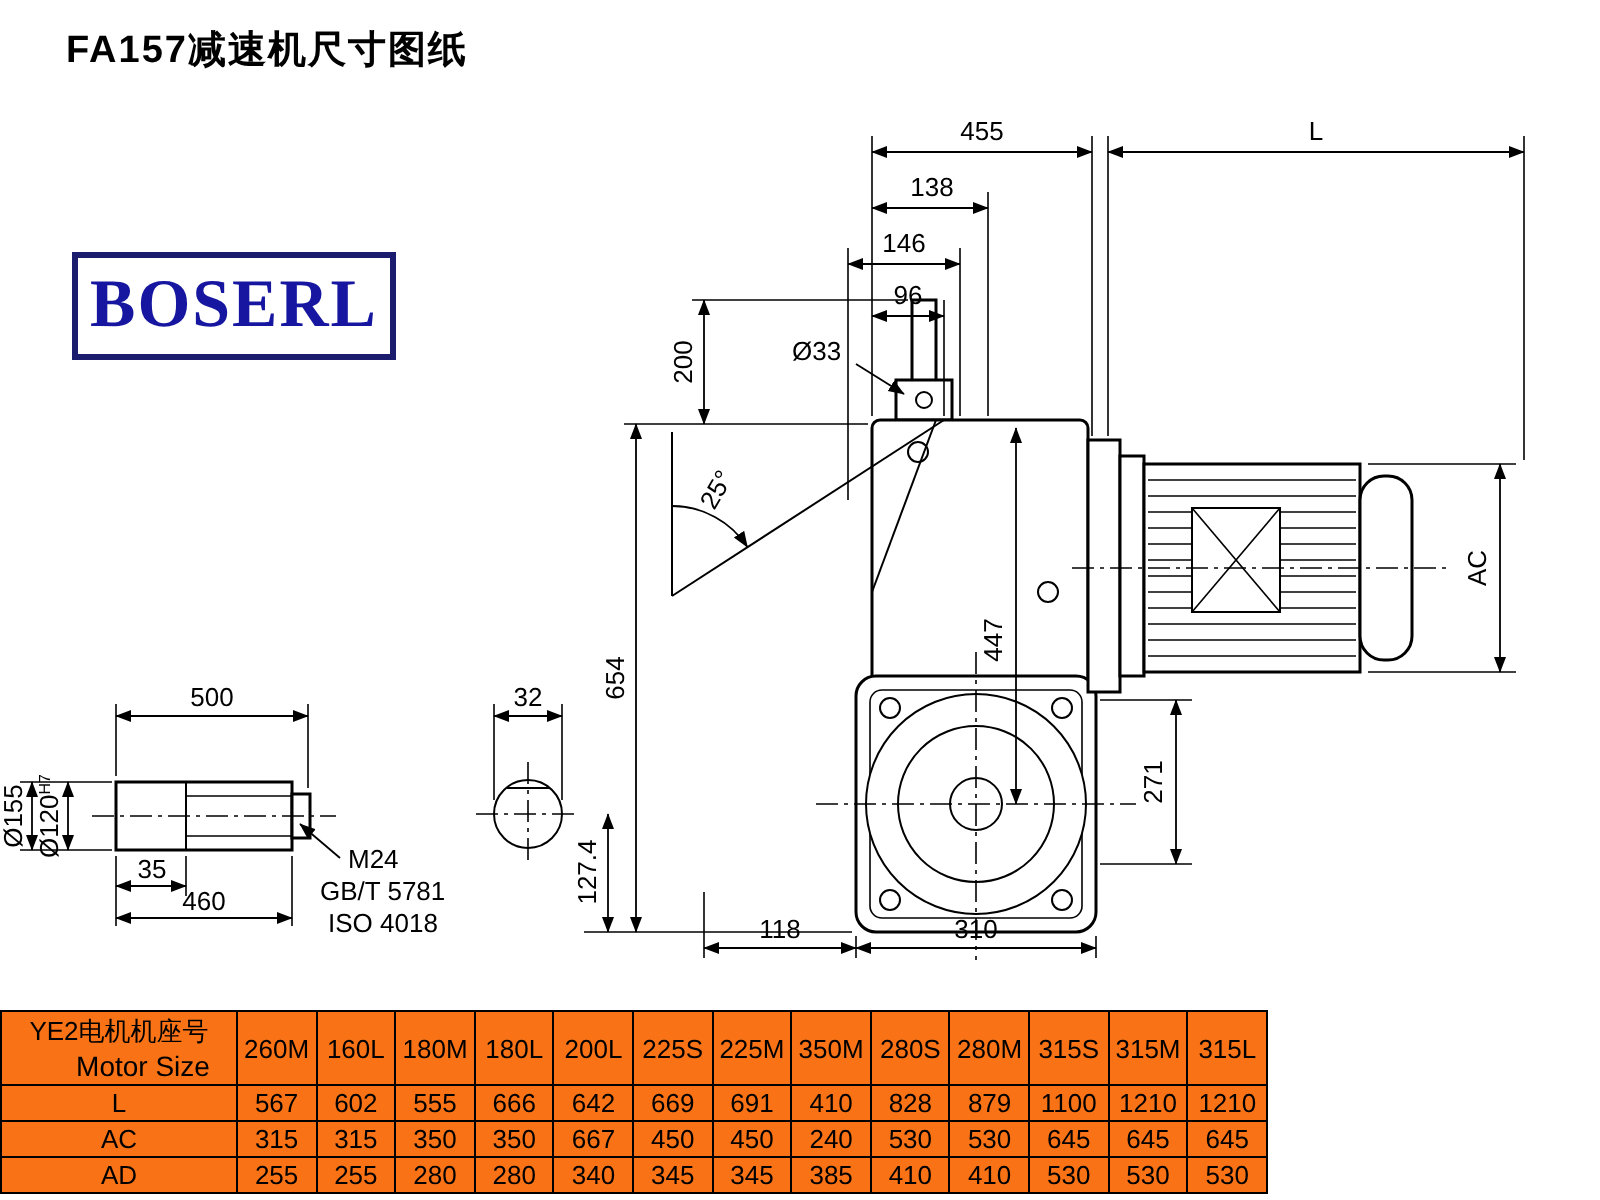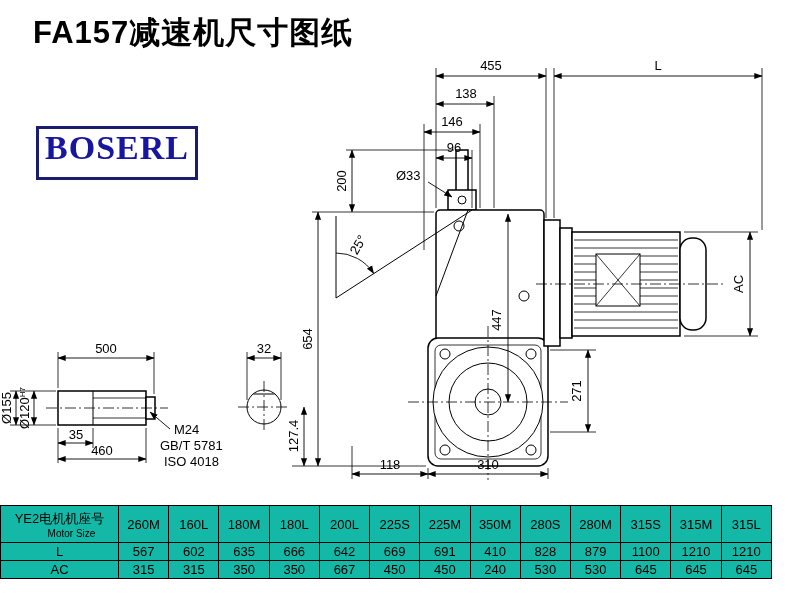--- a/index.html
+++ b/index.html
@@ -1,43 +1,43 @@
 <!DOCTYPE html>
 <html><head>
 <meta charset="utf-8">
 <style>
   * { margin:0; padding:0; box-sizing:border-box; }
   html,body { width:800px; height:600px; background:#fff; overflow:hidden; }
   body { position:relative; font-family:"Liberation Sans", sans-serif; color:#000; }
 
-  .title { position:absolute; left:33px; top:12px; font-size:31px; font-weight:bold; letter-spacing:1px; }
+  .title { position:absolute; left:33px; top:12px; font-size:19px; font-weight:bold; letter-spacing:1px; }
 
   .logo { position:absolute; left:36px; top:126px; width:162px; height:54px;
           border:3px solid #1c1c6e; background:#fff;
-          display:flex; align-items:flex-start; justify-content:center; }
+          display:flex; align-items:center; justify-content:center; }
   .logo span { font-family:"Liberation Serif", serif; font-weight:bold; font-size:34px;
                color:#1616a0; letter-spacing:1px; }
 
   svg.drawing { position:absolute; left:0; top:0; }
   svg text { font-family:"Liberation Sans", sans-serif; font-size:13px; fill:#000; }
   .lbl { text-anchor:middle; }
   .out  { stroke:#000; stroke-width:1.5; fill:#fff; }
   .thin { stroke:#000; stroke-width:1;   fill:none; }
   .thinf{ stroke:#000; stroke-width:1;   fill:#fff; }
   .ext  { stroke:#000; stroke-width:0.8; fill:none; }
   .dim  { stroke:#000; stroke-width:0.9; fill:none; }
   .cl   { stroke:#000; stroke-width:0.8; fill:none; stroke-dasharray:11 3 2 3; }
 
-  .size-table { position:absolute; left:0; top:505px; width:772px; border-collapse:collapse;
-                table-layout:fixed; background:#14b8a6; }
+  .size-table { position:absolute; left:0; top:505px; width:634px; border-collapse:collapse;
+                table-layout:fixed; background:#f97316; }
   .size-table th, .size-table td { border:1px solid #000; text-align:center; vertical-align:middle;
                 font-size:13px; font-weight:normal; padding:0; height:18px;
                 white-space:nowrap; overflow:hidden; }
   .size-table tr.hdr th { height:37px; }
-  .size-table .en { font-size:10px;margin-left:24px; }
+  .size-table .en { font-size:14px;margin-left:24px; }
 </style>
 </head>
 <body>
 
 <h1 class="title">FA157减速机尺寸图纸</h1>
 
 <div class="logo">
   <span>BOSERL</span>
 </div>
 
@@ -248,21 +248,21 @@
     <th>280S</th>
     <th>280M</th>
     <th>315S</th>
     <th>315M</th>
     <th>315L</th>
   </tr>
   <tr>
     <td>L</td>
     <td>567</td>
     <td>602</td>
-    <td>635</td>
+    <td>555</td>
     <td>666</td>
     <td>642</td>
     <td>669</td>
     <td>691</td>
     <td>410</td>
     <td>828</td>
     <td>879</td>
     <td>1100</td>
     <td>1210</td>
     <td>1210</td>
@@ -276,14 +276,30 @@
     <td>667</td>
     <td>450</td>
     <td>450</td>
     <td>240</td>
     <td>530</td>
     <td>530</td>
     <td>645</td>
     <td>645</td>
     <td>645</td>
   </tr>
+  <tr>
+    <td>AD</td>
+    <td>255</td>
+    <td>255</td>
+    <td>280</td>
+    <td>280</td>
+    <td>340</td>
+    <td>345</td>
+    <td>345</td>
+    <td>385</td>
+    <td>410</td>
+    <td>410</td>
+    <td>530</td>
+    <td>530</td>
+    <td>530</td>
+  </tr>
 </tbody>
   </table>
 
 </body></html>

